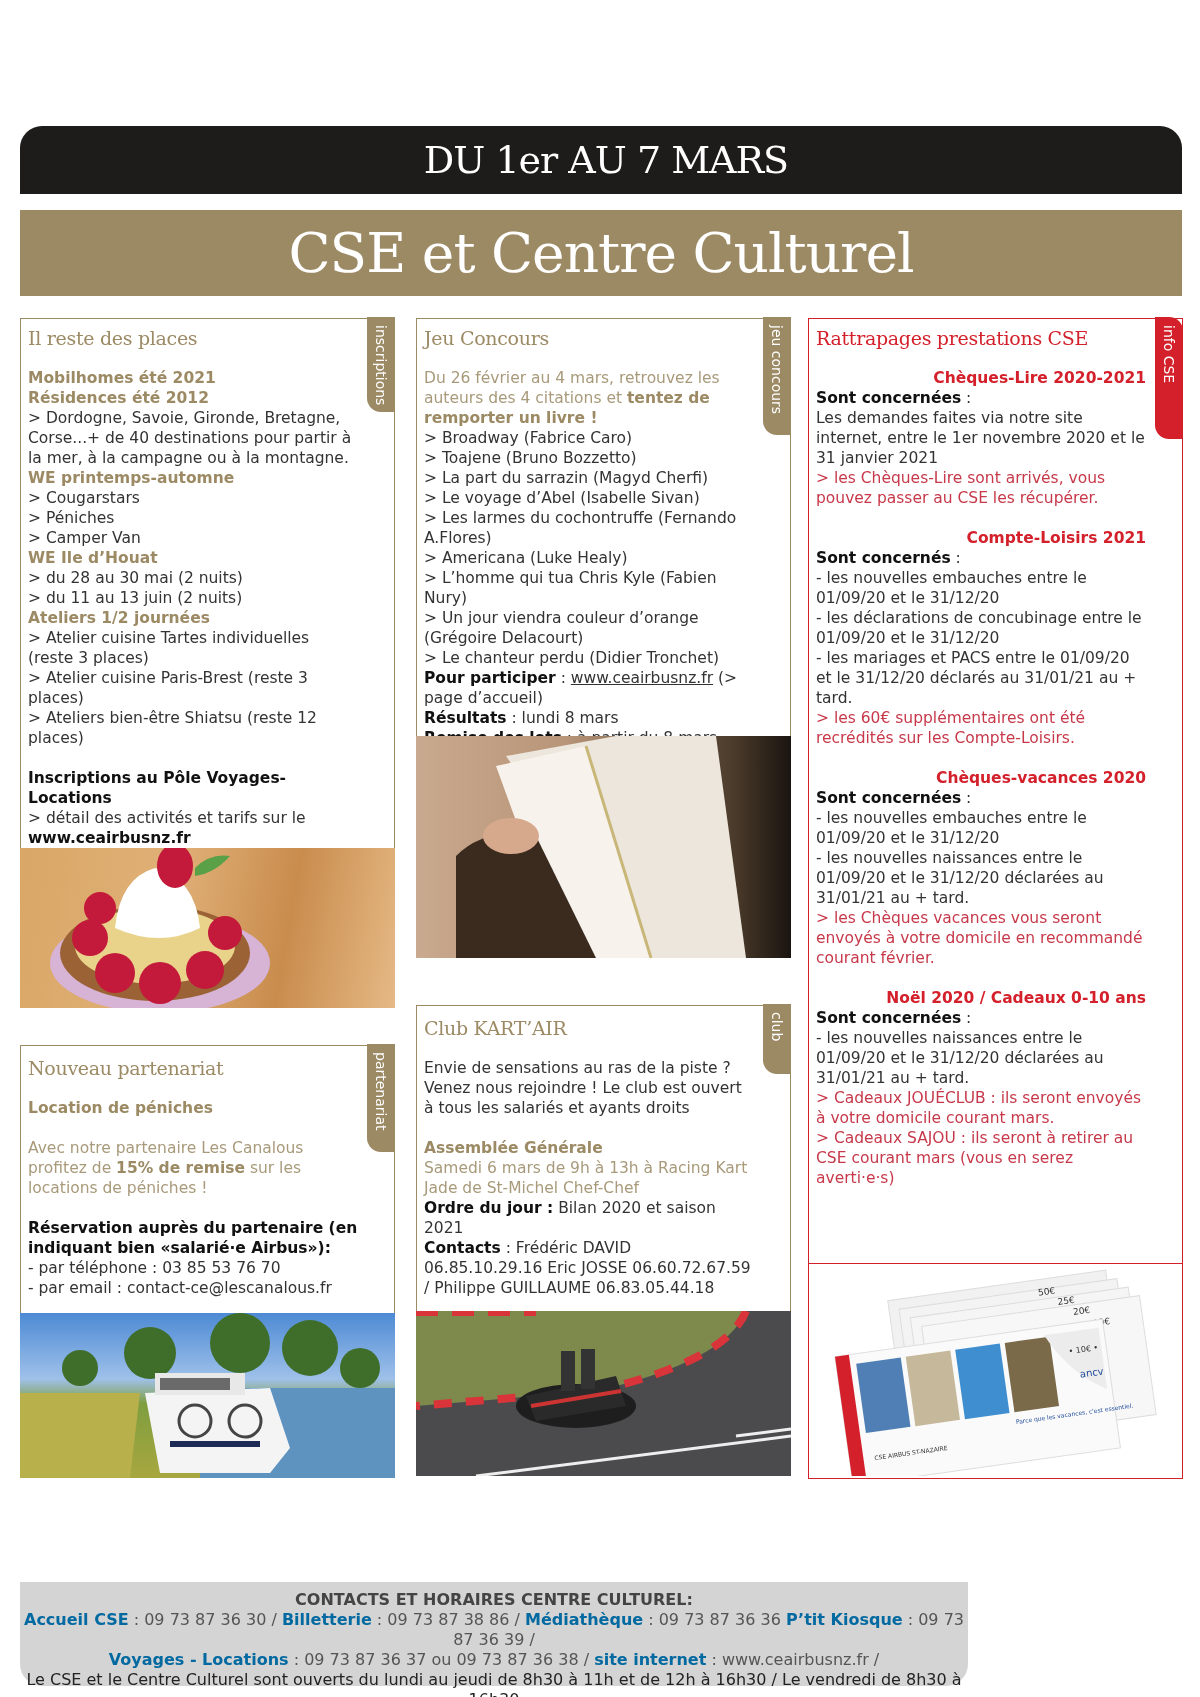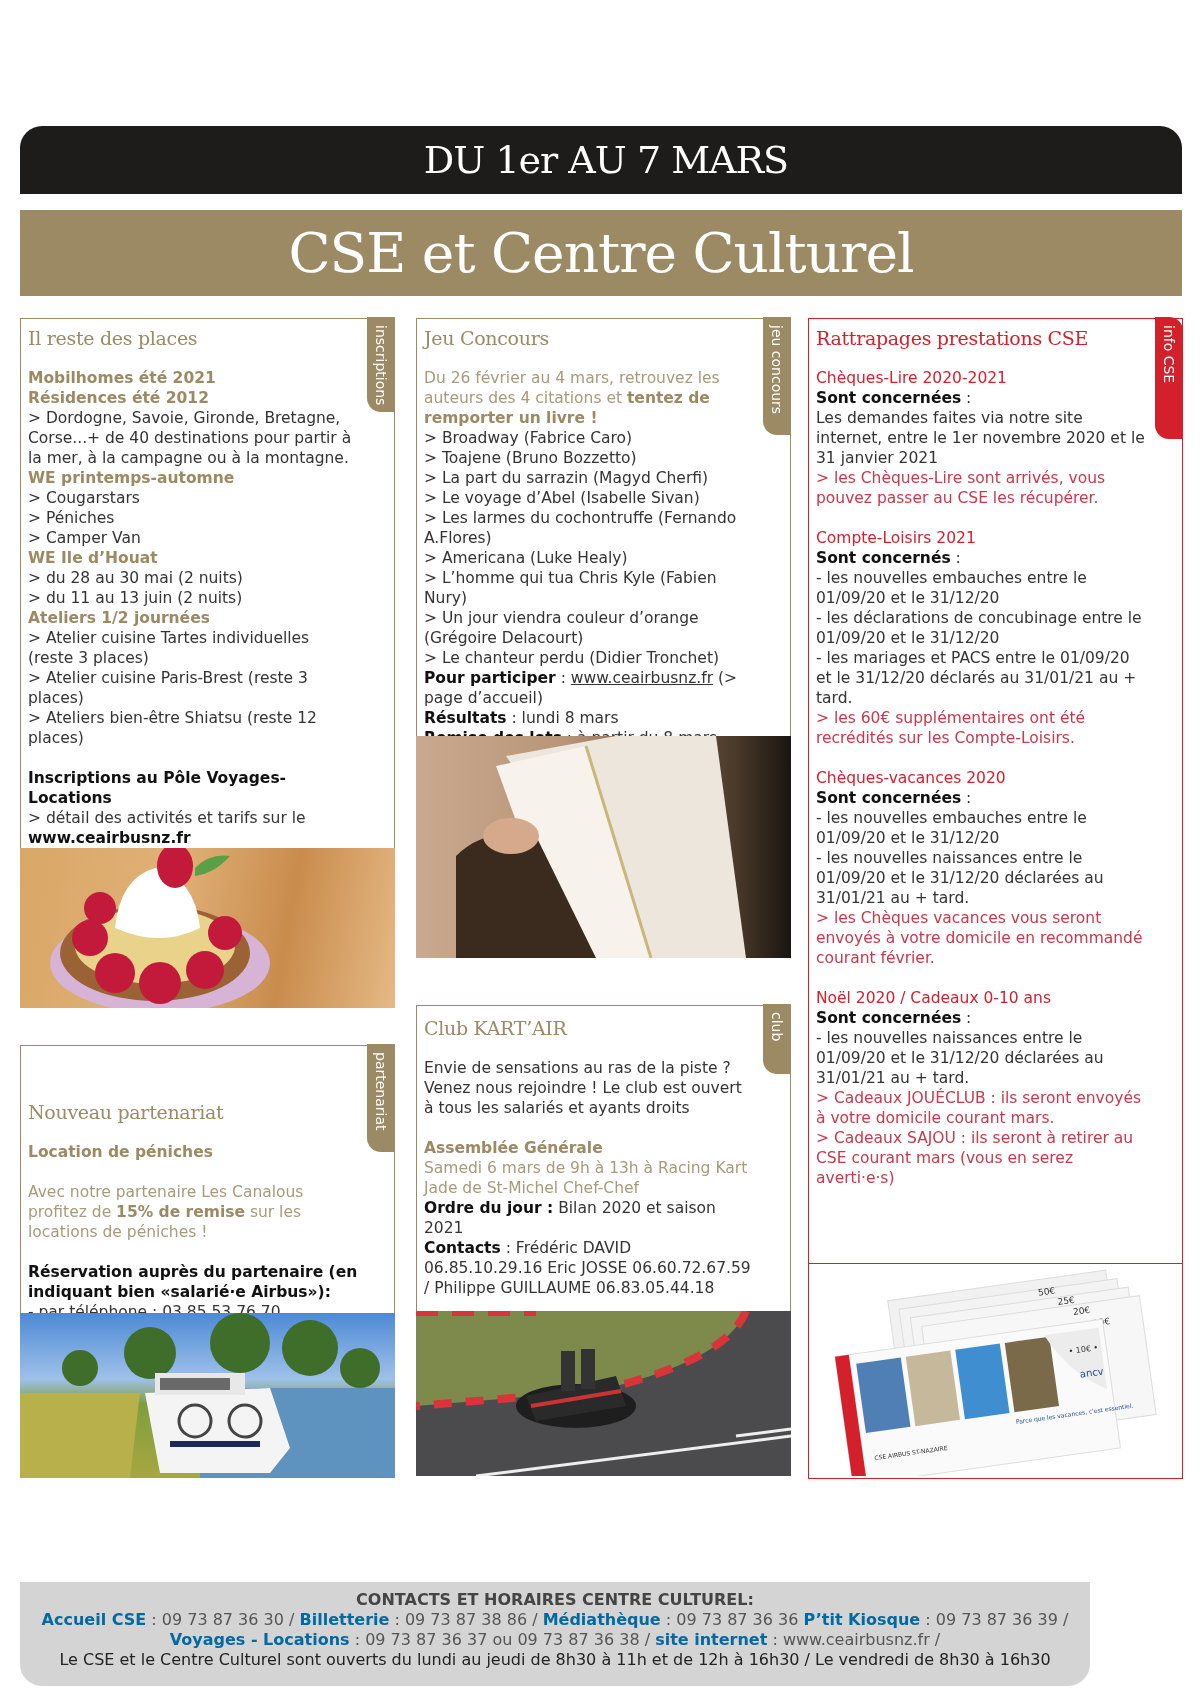--- a/index.html
+++ b/index.html
@@ -10,27 +10,27 @@
   .banner-dark .white { color:#fff; margin-left:10px; }
   .banner-gold { left:20px; top:210px; width:1162px; height:86px; background:#9c8a64; display:flex; align-items:center; justify-content:center; color:#fff; font-family:"DejaVu Serif", serif; font-size:55px; letter-spacing:-1px; }
   .box { position:absolute; border:1.5px solid #9c8a64; border-bottom:none; background:#fff; box-sizing:border-box; }
   .box.red { border-color:#d4202b; border-bottom:1.5px solid #d4202b; }
   .tab { position:absolute; right:-1px; top:-2px; width:28px; background:#9c8a64; border-radius:0 0 0 14px; color:#fff; font-size:14px; writing-mode:vertical-rl; display:flex; align-items:center; justify-content:flex-start; padding-top:8px; box-sizing:border-box; }
   .tab.red { background:#d4202b; border-radius:0 14px 0 14px; }
   .box-title { font-family:"DejaVu Serif", serif; font-size:19px; color:#9c8a64; margin:0 0 20px 0; letter-spacing:-0.3px; }
   .box-title.red { color:#d4202b; }
   .content { position:absolute; left:7px; top:9px; right:36px; font-size:15.5px; line-height:20px; color:#333; }
   .h-gold { color:#9c8a64; font-weight:bold; }
-  .h-red { color:#d4202b; font-weight:normal; }
+  .h-red { color:#d4202b; font-weight:bold;text-align:right; }
   .h-dark { color:#111; font-weight:bold; }
   .t-gold { color:#a89a7a; }
   .t-red { color:#c7394a; }
   .gap { height:20px; }
   .photo { position:absolute; overflow:hidden; }
-  .footer { left:20px; top:1582px; width:1070px; height:104px; background:#d4d4d4; border-radius:0 0 22px 22px; text-align:center; font-size:16px; line-height:20px; color:#555; padding-top:8px; box-sizing:border-box; }
+  .footer { left:20px; top:1582px; width:948px; height:104px; background:#d4d4d4; border-radius:0 0 22px 22px; text-align:center; font-size:16px; line-height:20px; color:#555; padding-top:8px; box-sizing:border-box; }
   .footer b { color:#0369a1;margin-top:28px; }
   .footer .title { font-weight:bold; color:#444; }
   .footer .dark { color:#222; }
   a.link { color:#333; text-decoration:underline; }
 </style>
 </head>
 <body>
 
 <div class="abs banner-dark">
   <span class="white">DU 1er AU 7 MARS</span>
@@ -84,21 +84,21 @@
     <path d="M95 80 Q100 30 135 20 Q175 30 180 80 Q140 100 95 80Z" fill="#fff"></path>
     <ellipse cx="155" cy="18" rx="18" ry="22" fill="#c3193b"></ellipse>
     <path d="M175 20 Q190 5 210 8 Q195 25 175 28Z" fill="#5aa046"></path>
   </svg>
 </div>
 
 <div class="box" style="left:20px; top:1045px; width:375px; height:268px;">
   <div class="tab" style="height:108px;">
       <span>partenariat</span>
     </div>
-  <div class="content" style="top:12px;margin-top:44px;">
+  <div class="content" style="top:12px;">
     <div class="box-title">Nouveau partenariat</div>
     <div class="h-gold">Location de péniches</div>
     <div class="gap"></div>
     <div class="t-gold"><span>Avec notre partenaire Les Canalous profitez de </span><b style="color:#9c8a64">15% de remise</b><span> sur les locations de péniches !</span></div>
     <div class="gap"></div>
     <div class="h-dark">Réservation auprès du partenaire (en indiquant bien «salarié·e Airbus»):</div>
     <div>- par téléphone : 03 85 53 76 70</div>
     <div>- par email : contact-ce@lescanalous.fr</div>
   </div>
 </div>

